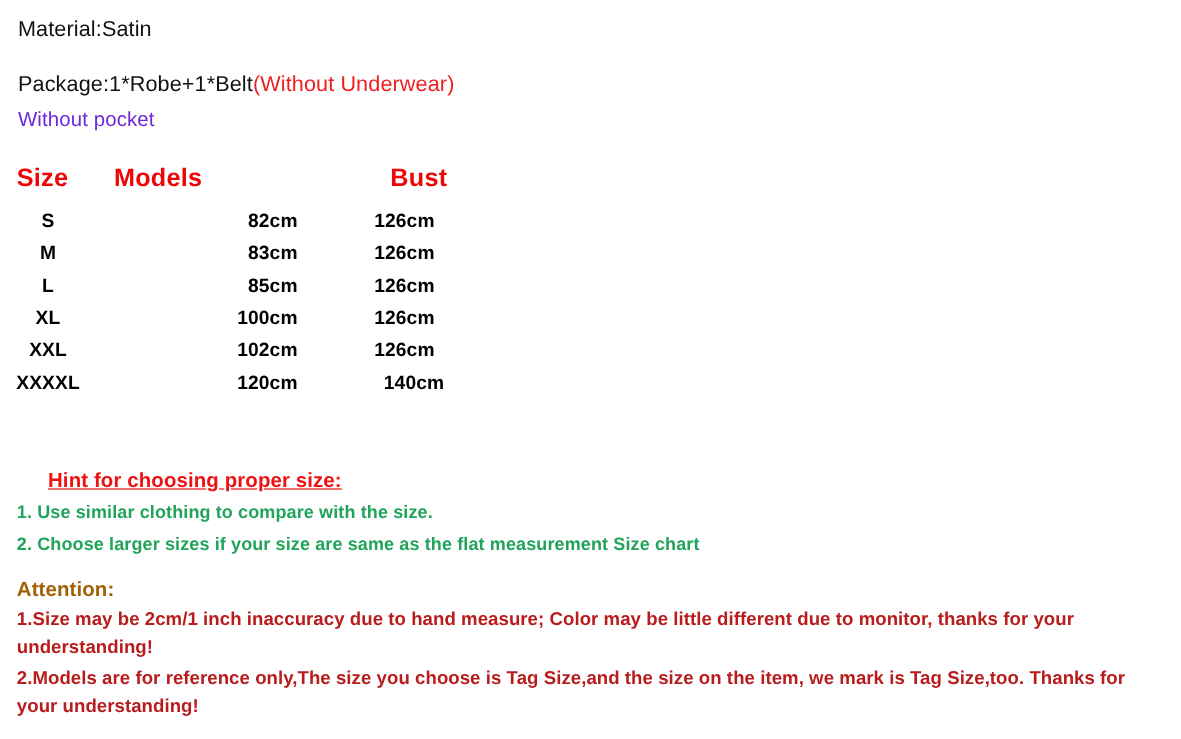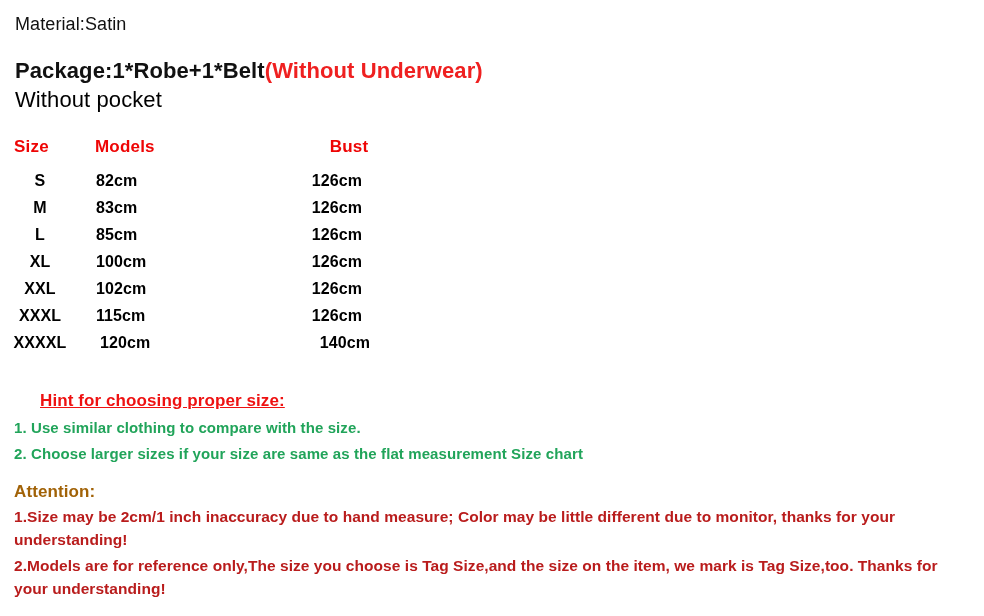--- a/index.html
+++ b/index.html
@@ -33,54 +33,54 @@
   }
   .line-material {
     font-size: 18px;
     font-weight: 400;
     line-height: 22px;
     color: #111111;
     letter-spacing: 0.1px;
   }
   .spacer-1 { height: 24px; }
   .line-package {
-    font-size: 22px;
-    font-weight: 700;
+    font-size: 18px;
+    font-weight: 400;
     line-height: 23px;
     color: #111111;
     letter-spacing: 0.1px;
     white-space: nowrap;
   }
   .line-package .red-paren {
     color: #ef2020;
   }
   .line-nopocket {
-    font-size: 22px;
+    font-size: 17px;
     font-weight: 400;
     line-height: 22px;
-    color: #000000;
+    color: #6d28d9;
     margin-top: 7px;
     letter-spacing: 0.1px;
   }
 
   
   .size-table {
     position: absolute;
     left: 0px;
     top: 137px;
     width: 420px;
     border-collapse: collapse;
     table-layout: fixed;
   }
   .size-table col.c-size   { width: 86px; }
   .size-table col.c-length { width: 162px; }
   .size-table col.c-bust   { width: 172px; }
 
   .size-table th {
-    font-size: 17px;
+    font-size: 21px;
     font-weight: bold;
     color: #ee0505;
     text-align: center;
     padding: 0 0 10px 0;
     letter-spacing: 0.2px;
   }
   .size-table th.th-size   { text-align: left; padding-left: 14px; }
   .size-table th.th-length { text-align: left; padding-left: 9px; }
   .size-table th.th-bust   { text-align: center; padding-left: 30px; }
 
@@ -91,21 +91,21 @@
     text-align: center;
     height: 27px;
     padding: 0;
     letter-spacing: 0.1px;
   }
   .size-table td.td-size {
     text-align: center;
     padding-right: 6px;
   }
   .size-table td.td-length {
-    text-align: left;
+    text-align: right;
     padding-left: 10px;
   }
   .size-table td.td-bust {
     text-align: center;
     padding-left: 6px;
   }
   
   .size-table tr.row-last td.td-bust { padding-left: 22px; }
   .size-table tr.row-last td.td-length { padding-left: 14px; }
 
@@ -203,25 +203,20 @@
       <tr>
         <td class="td-size">XL</td>
         <td class="td-length">100cm</td>
         <td class="td-bust">126cm</td>
       </tr>
       <tr>
         <td class="td-size">XXL</td>
         <td class="td-length">102cm</td>
         <td class="td-bust">126cm</td>
       </tr>
-      <tr>
-        <td class="td-size">XXXL</td>
-        <td class="td-length">115cm</td>
-        <td class="td-bust">126cm</td>
-      </tr>
       <tr class="row-last">
         <td class="td-size">XXXXL</td>
         <td class="td-length">120cm</td>
         <td class="td-bust">140cm</td>
       </tr>
     </tbody>
   </table>
 
   <div class="hint-block">
     <div class="hint-title">Hint for choosing proper size:</div>

